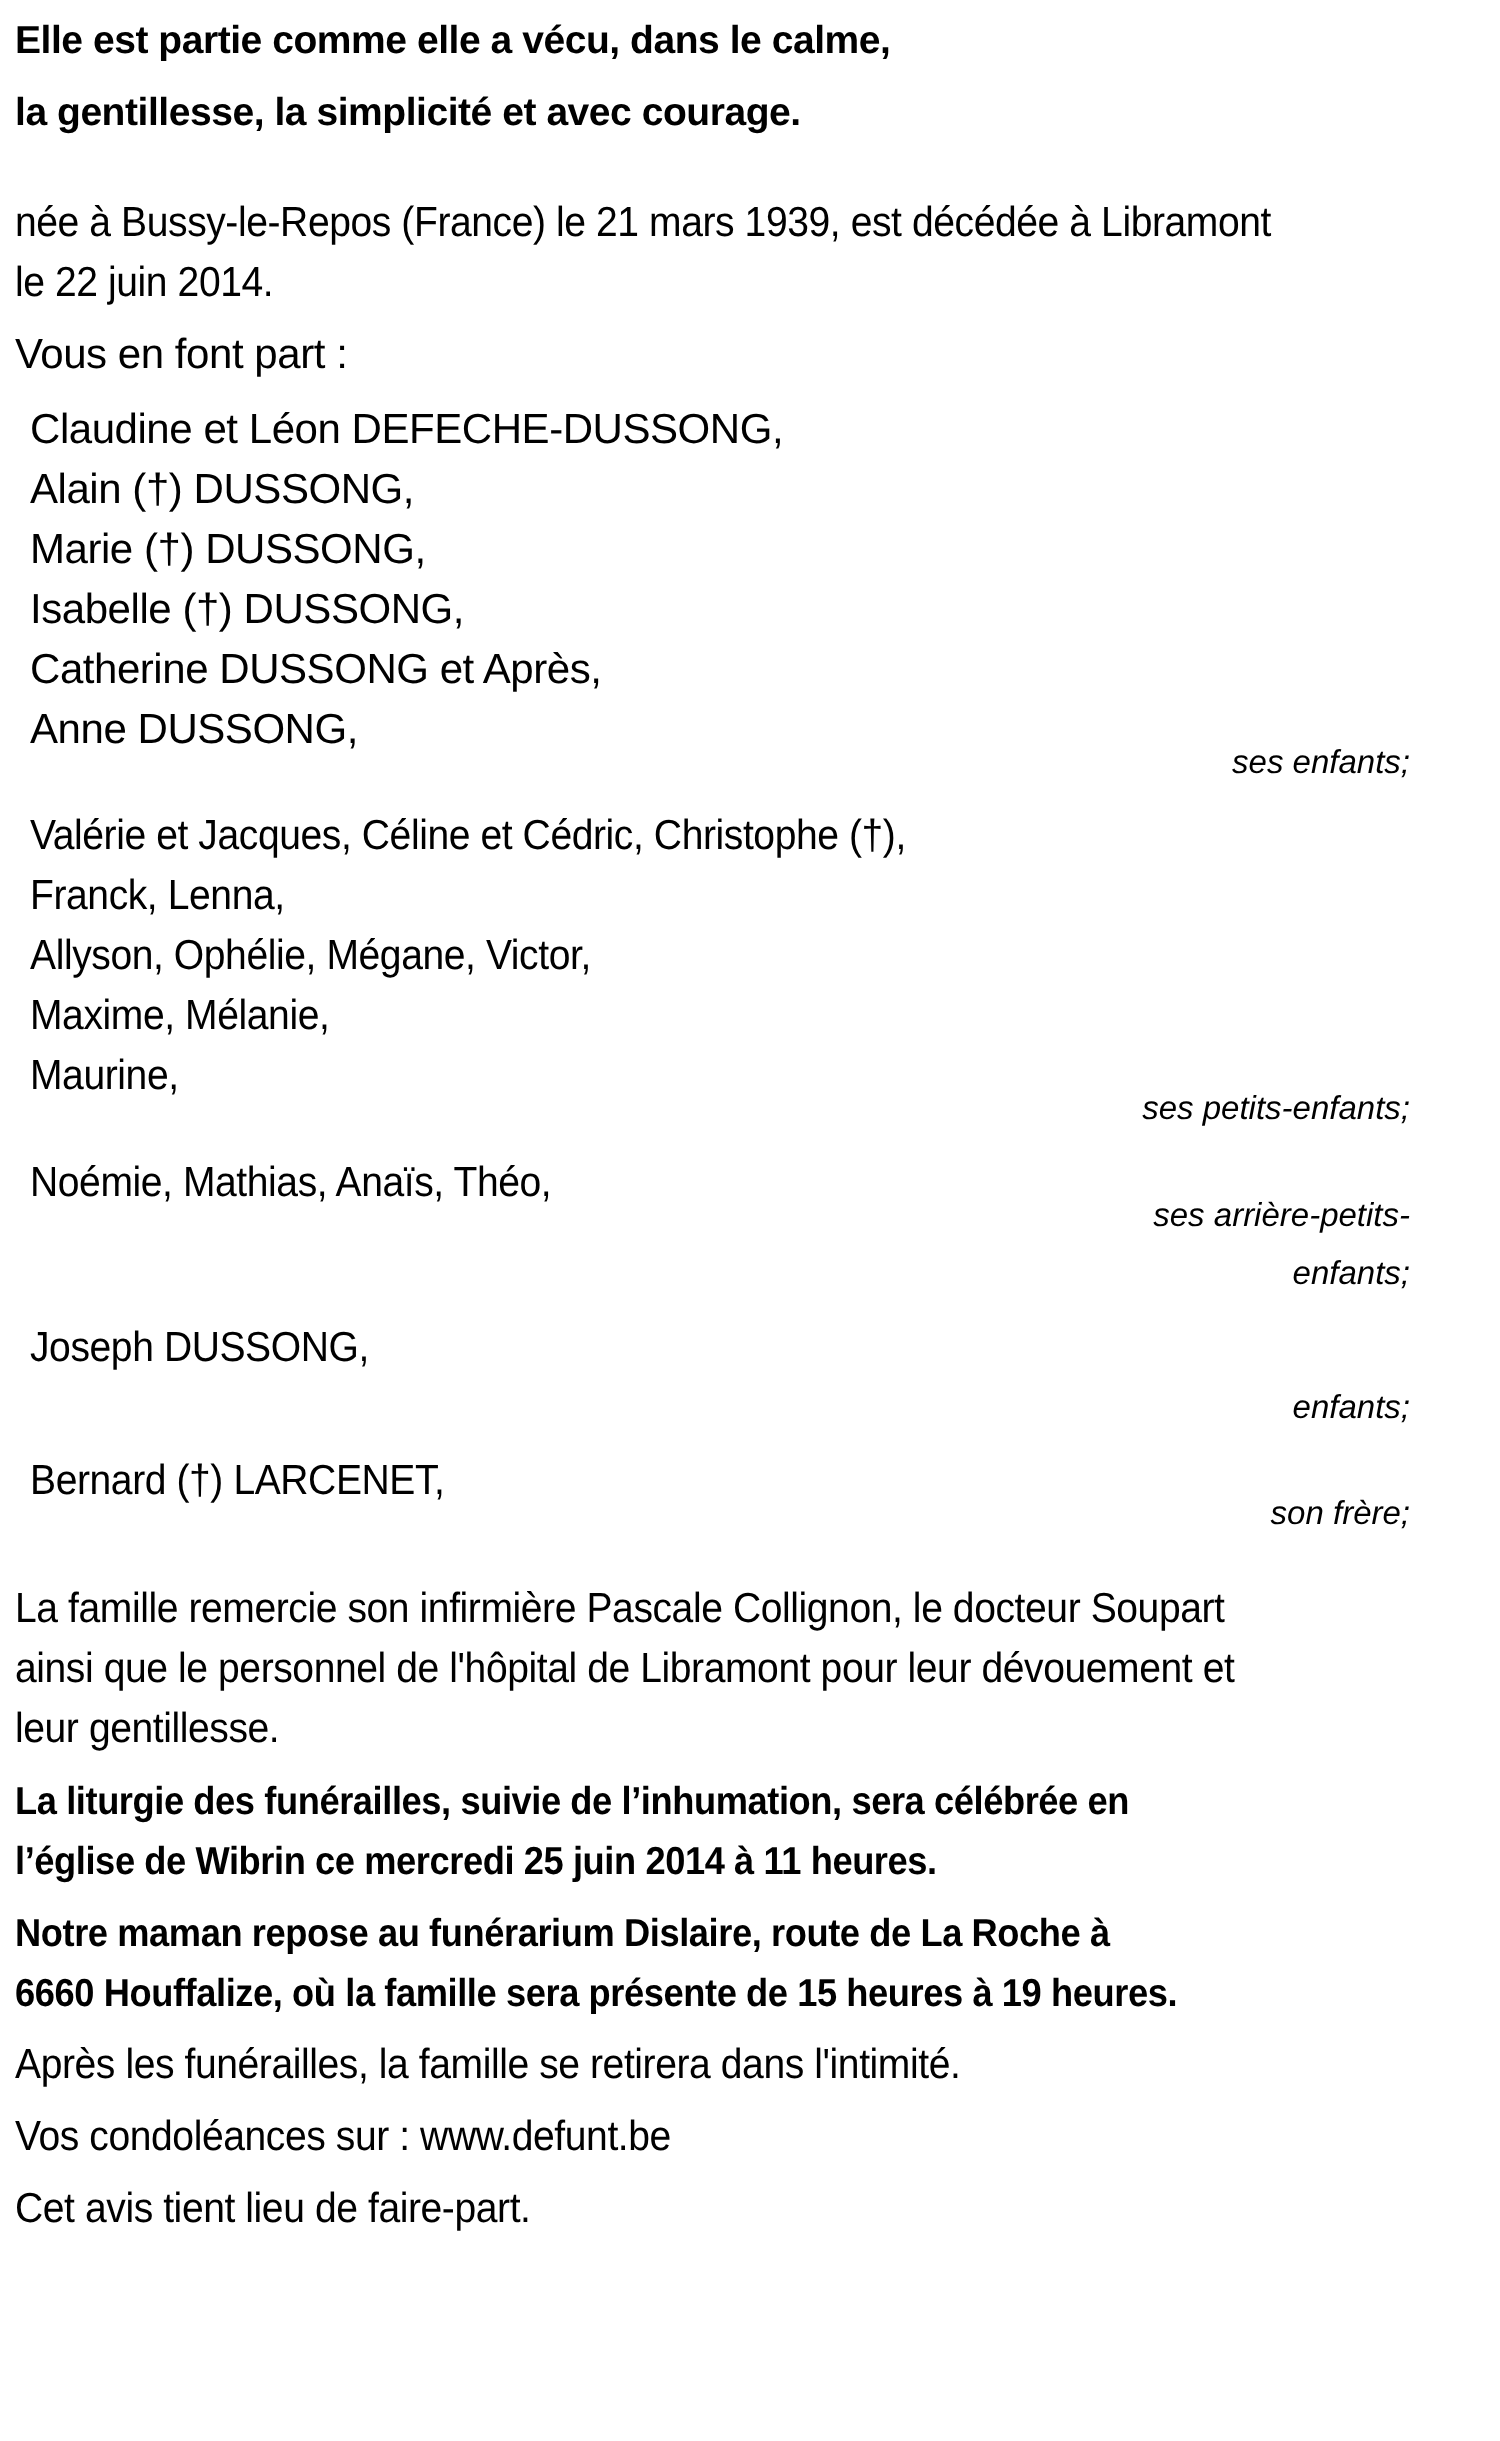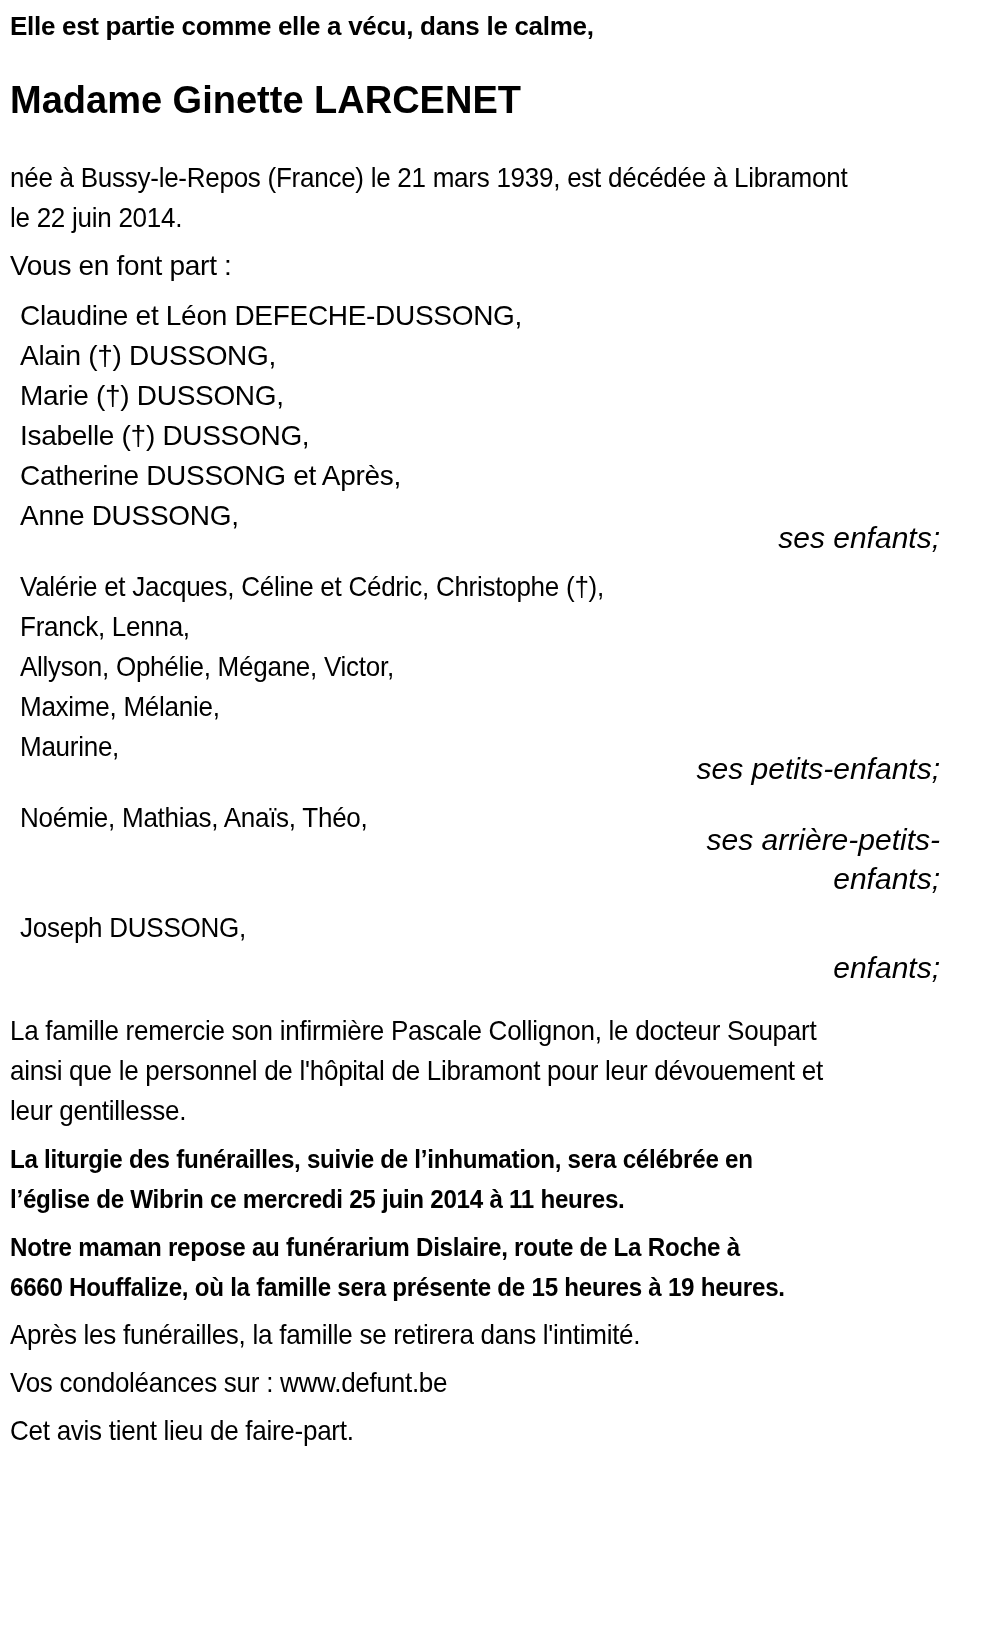--- a/index.html
+++ b/index.html
@@ -15,40 +15,40 @@
     font-size: 28px;
     line-height: 40px;
     white-space: nowrap;
     letter-spacing: -0.3px;
     transform-origin: left center;
   }
   .bold { font-weight: bold; }
   .quote { font-size: 26px; font-weight: bold; line-height: 48px; }
   .title { font-size: 38px; font-weight: bold; margin-top: 22px; line-height: 56px; letter-spacing: 0; }
   .rel {
-    font-size: 30px;
+    font-size: 22px;
     font-style: italic;
     text-align: right;
     padding-right: 46px;
     line-height: 39px;
     white-space: nowrap;
   }
   .gap-s { height: 8px; }
   .gap-m { height: 14px; }
   .block { margin: 10px; }
 </style>
 </head>
 <body>
 
 <div class="page">
 
   <div style="height:2px"></div>
   <div class="line quote">Elle est partie comme elle a vécu, dans le calme,</div>
+  <div class="line quote">la gentillesse, la simplicité et avec courage.</div>
 
-  <div class="line title">Madame Ginette LARCENET</div>
 
   <div style="height:30px"></div>
   <div class="line" style="transform:scaleX(0.93)">née à Bussy-le-Repos (France) le 21 mars 1939, est décédée à Libramont</div>
   <div class="line" style="transform:scaleX(0.93)">le 22 juin 2014.</div>
 
   <div class="gap-s"></div>
   <div class="line">Vous en font part :</div>
 
   <div class="block">
     <div class="line">Claudine et Léon DEFECHE-DUSSONG,</div>
@@ -73,20 +73,24 @@
     <div class="line" style="transform:scaleX(0.93)">Noémie, Mathias, Anaïs, Théo,</div>
     <div class="rel" style="margin-top:-18px">ses arrière-petits-</div>
     <div class="rel">enfants;</div>
   </div>
 
   <div class="block">
     <div class="line" style="transform:scaleX(0.93)">Joseph DUSSONG,</div>
     <div class="rel">enfants;</div>
   </div>
 
+  <div class="block">
+    <div class="line" style="transform:scaleX(0.93)">Bernard (†) LARCENET,</div>
+    <div class="rel" style="margin-top:-18px">son frère;</div>
+  </div>
 
   <div class="gap-m"></div>
   <div class="line" style="transform:scaleX(0.93)">La famille remercie son infirmière Pascale Collignon, le docteur Soupart</div>
   <div class="line" style="transform:scaleX(0.93)">ainsi que le personnel de l'hôpital de Libramont pour leur dévouement et</div>
   <div class="line" style="transform:scaleX(0.93)">leur gentillesse.</div>
 
   <div class="gap-s"></div>
   <div class="line bold" style="font-size:26px;transform:scaleX(0.93)">La liturgie des funérailles, suivie de l’inhumation, sera célébrée en</div>
   <div class="line bold" style="font-size:26px;transform:scaleX(0.93)">l’église de Wibrin ce mercredi 25 juin 2014 à 11 heures.</div>
 

